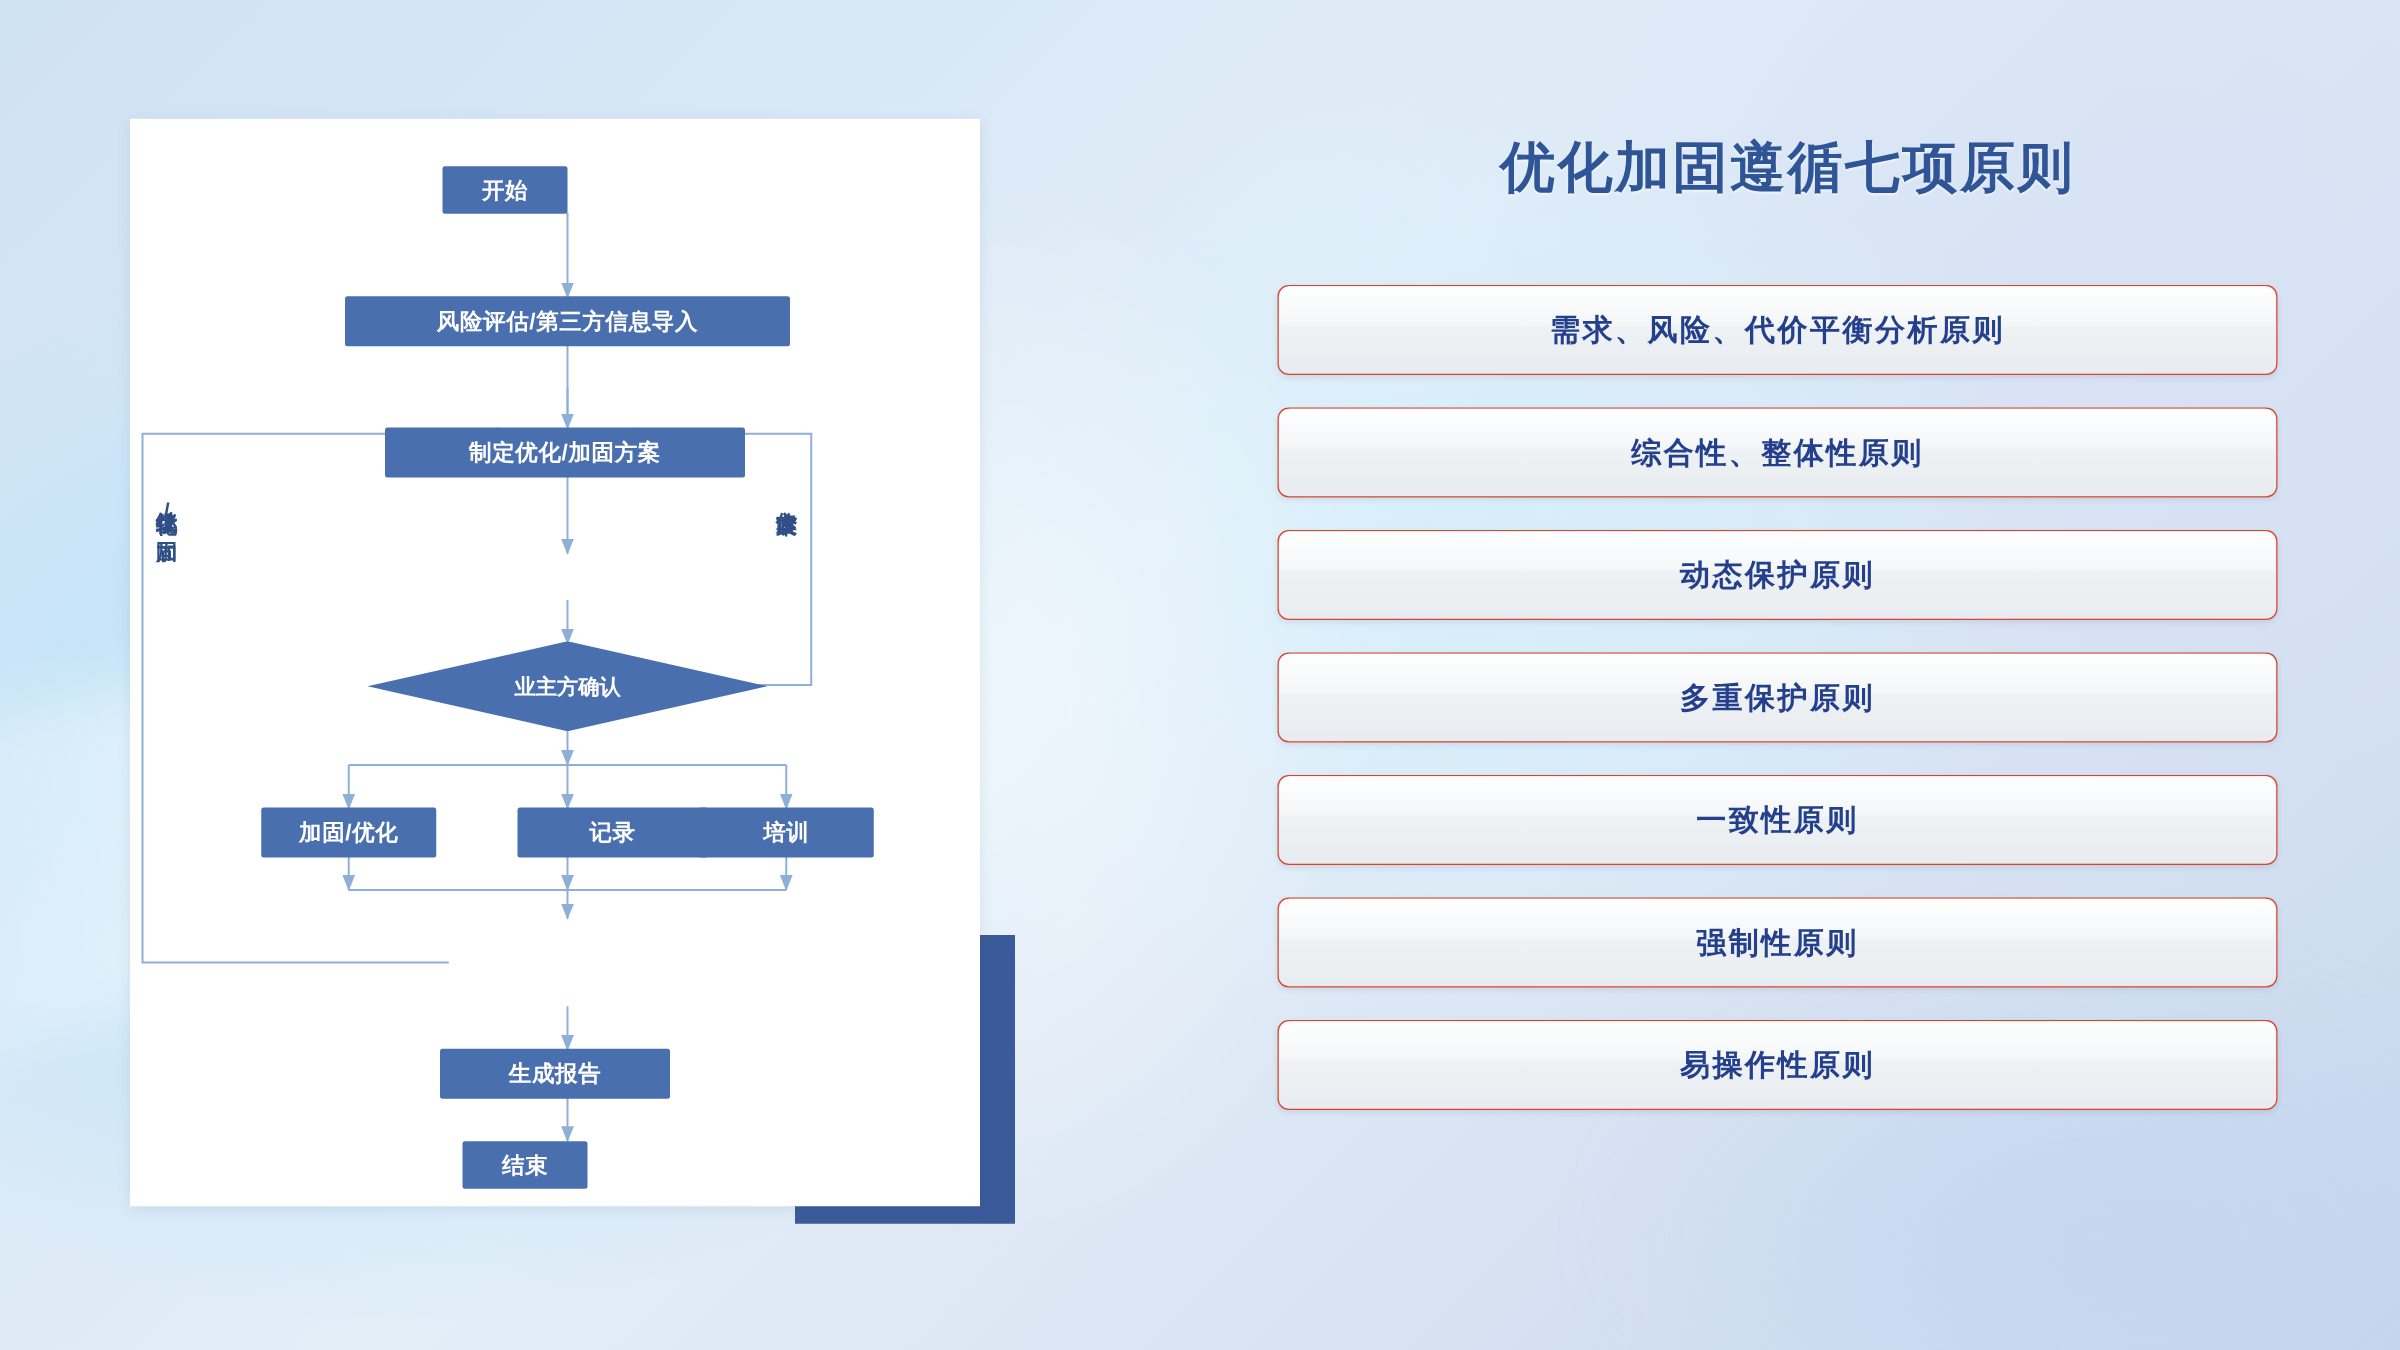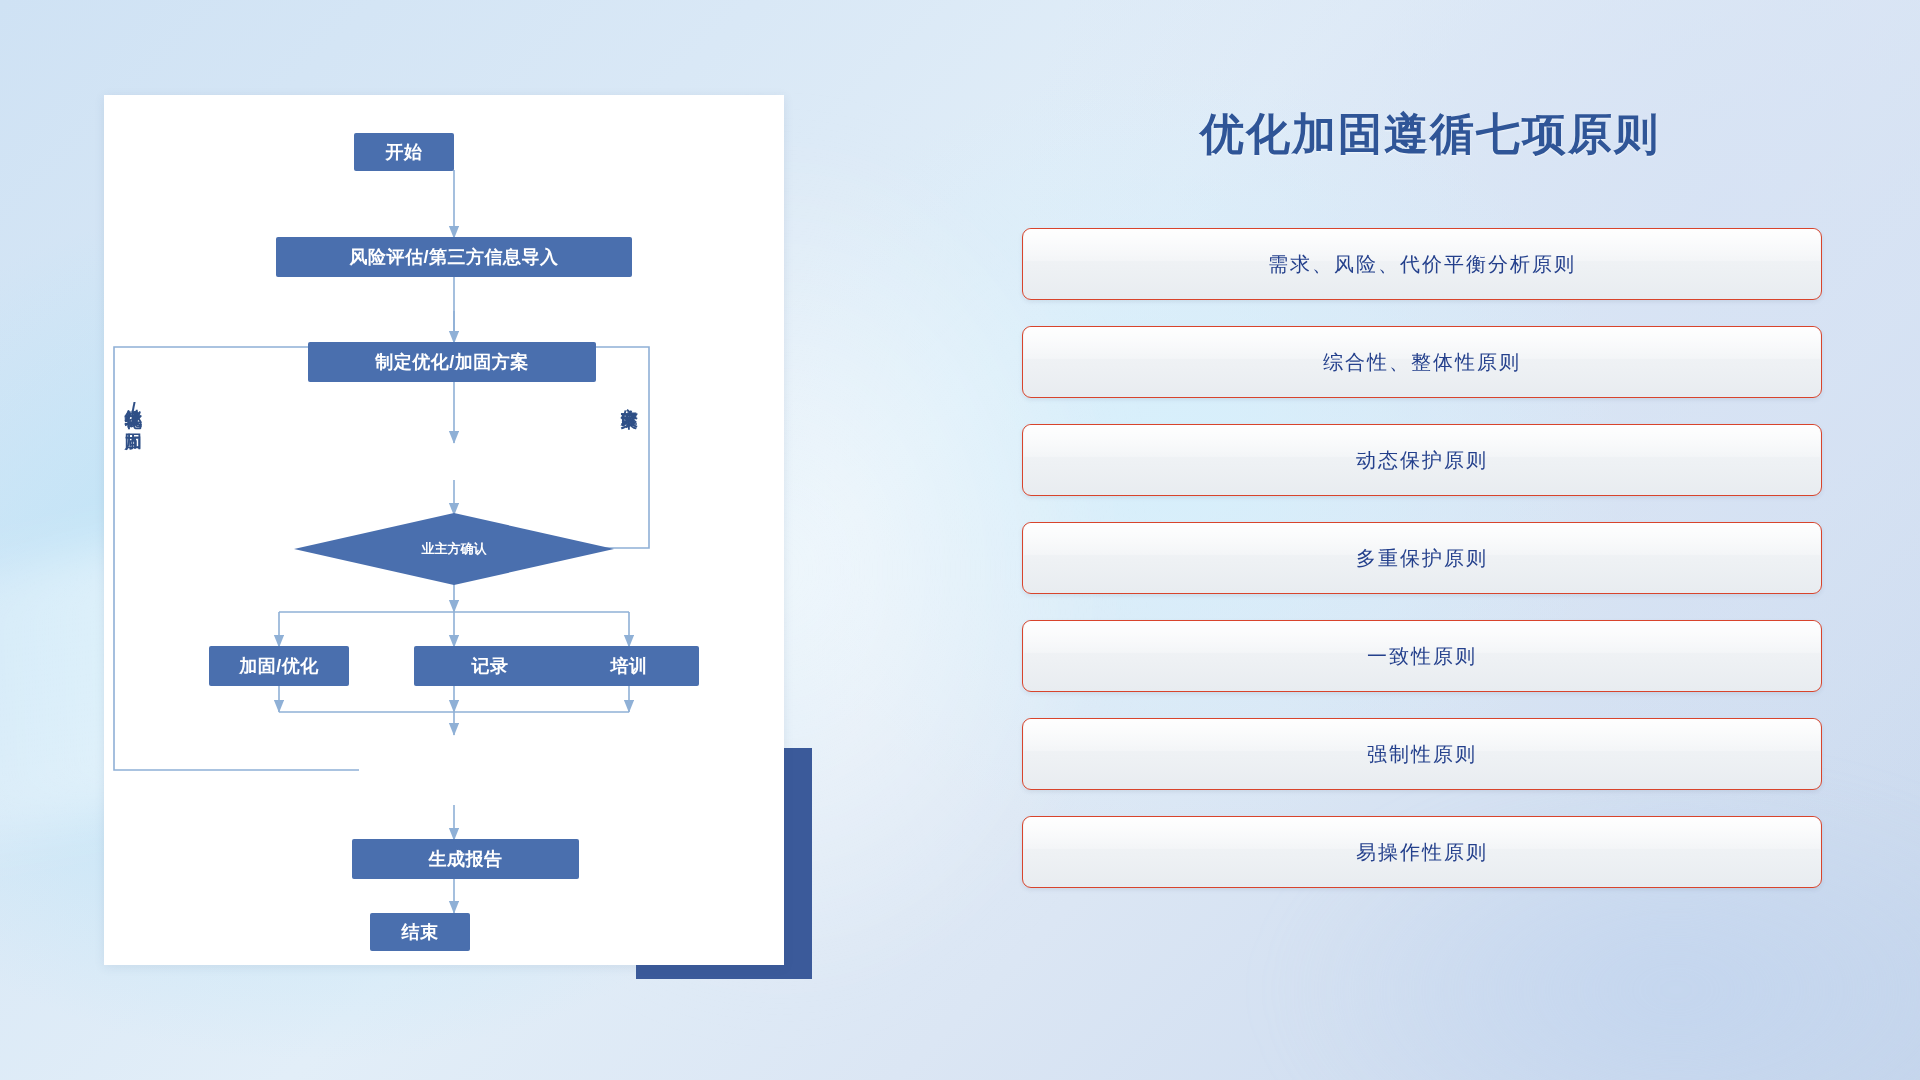--- a/index.html
+++ b/index.html
@@ -99,21 +99,21 @@
   .diamond-shape {
     position: absolute;
     left: 0; top: 0;
     width: 100%; height: 100%;
     background: #4a6fae;
     clip-path: polygon(50% 0%, 100% 50%, 50% 100%, 0% 50%);
   }
   .diamond-label {
     position: relative;
     color: #ffffff;
-    font-size: 13px;
+    font-size: 17px;
     font-weight: bold;
     white-space: nowrap;
   }
 
   .vlabel {
     position: absolute;
     color: #2f4f86;
     font-size: 17px;
     font-weight: bold;
     writing-mode: vertical-rl;
@@ -159,22 +159,22 @@
     content: "";
     position: absolute;
     left: 1px; right: 1px; top: 0;
     height: 46%;
     border-radius: 8px 8px 0 0;
     background: linear-gradient(180deg, rgba(255,255,255,0.95) 0%, rgba(255,255,255,0.25) 100%);
     pointer-events: none;
   }
   .pill-label {
     position: relative;
-    font-size: 20px;
-    font-weight: normal;
+    font-size: 24px;
+    font-weight: bold;
     color: #24408c;
     letter-spacing: 2px;
   }
 </style>
 </head>
 <body>
 
 <div id="slide">
 
   <div class="streak streak-a"></div>
@@ -253,21 +253,21 @@
 
     <div class="node rect" style="left:278px; top:551px; width:152px; height:40px;margin-left:32px;">
       <span>记录</span>
     </div>
 
     <div class="node rect" style="left:455px; top:551px; width:140px; height:40px;">
       <span>培训</span>
     </div>
 
 
-    <div class="node rect" style="left:248px; top:744px; width:227px; height:40px;">
+    <div class="node rect" style="left:248px; top:744px; width:184px; height:40px;">
       <span>生成报告</span>
     </div>
 
     <div class="node rect" style="left:266px; top:818px; width:100px; height:38px;">
       <span>结束</span>
     </div>
 
     <div class="vlabel" style="left:20px; top:300px;">继续优化/加固</div>
 
     <div class="vlabel" style="left:516px; top:300px;">方案修改</div>

